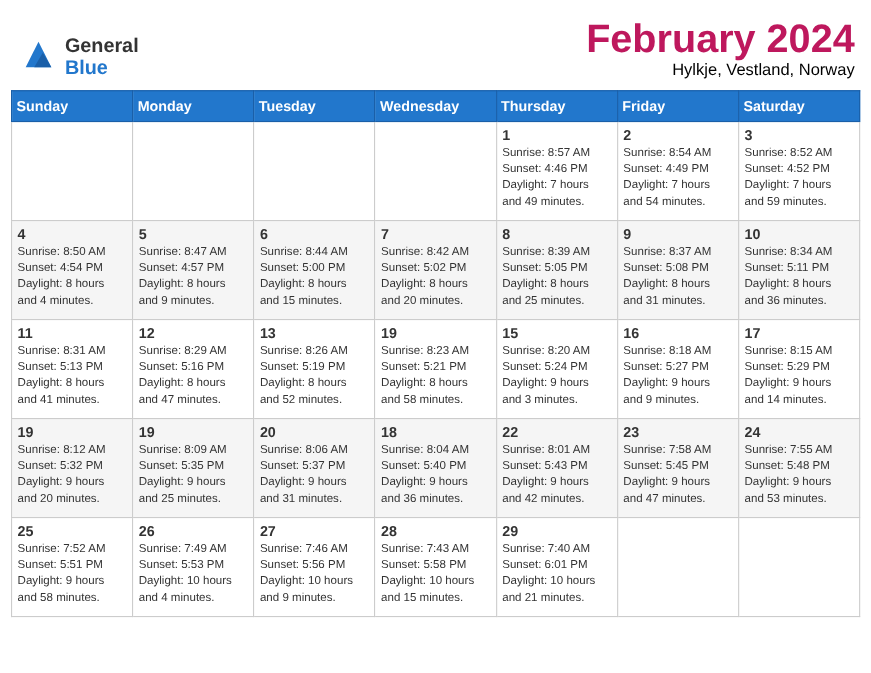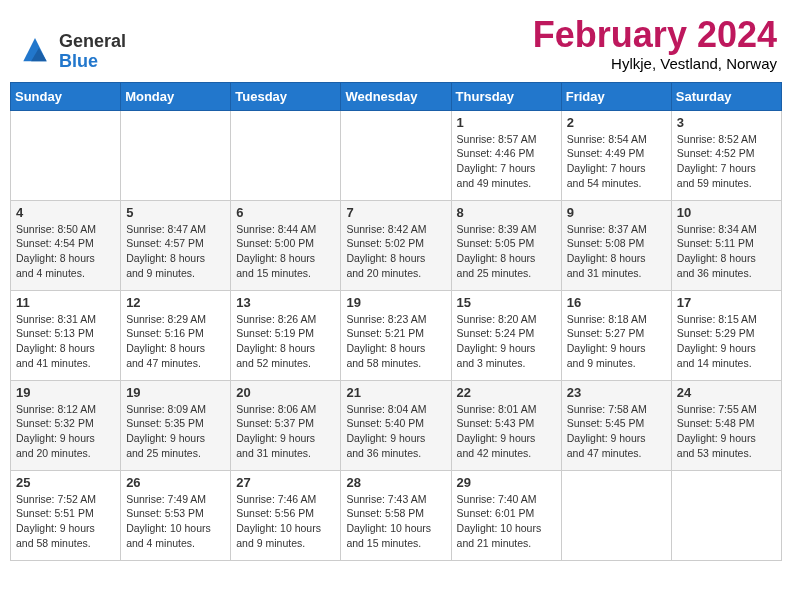--- a/index.html
+++ b/index.html
@@ -212,21 +212,21 @@
         </td>
         <td>
           <span class="day-number">19</span>
           <div class="day-info">Sunrise: 8:09 AM<br>Sunset: 5:35 PM<br>Daylight: 9 hours<br>and 25 minutes.</div>
         </td>
         <td>
           <span class="day-number">20</span>
           <div class="day-info">Sunrise: 8:06 AM<br>Sunset: 5:37 PM<br>Daylight: 9 hours<br>and 31 minutes.</div>
         </td>
         <td>
-          <span class="day-number">21</span>
+          <span class="day-number">18</span>
           <div class="day-info">Sunrise: 8:04 AM<br>Sunset: 5:40 PM<br>Daylight: 9 hours<br>and 36 minutes.</div>
         </td>
         <td>
           <span class="day-number">22</span>
           <div class="day-info">Sunrise: 8:01 AM<br>Sunset: 5:43 PM<br>Daylight: 9 hours<br>and 42 minutes.</div>
         </td>
         <td>
           <span class="day-number">23</span>
           <div class="day-info">Sunrise: 7:58 AM<br>Sunset: 5:45 PM<br>Daylight: 9 hours<br>and 47 minutes.</div>
         </td>

